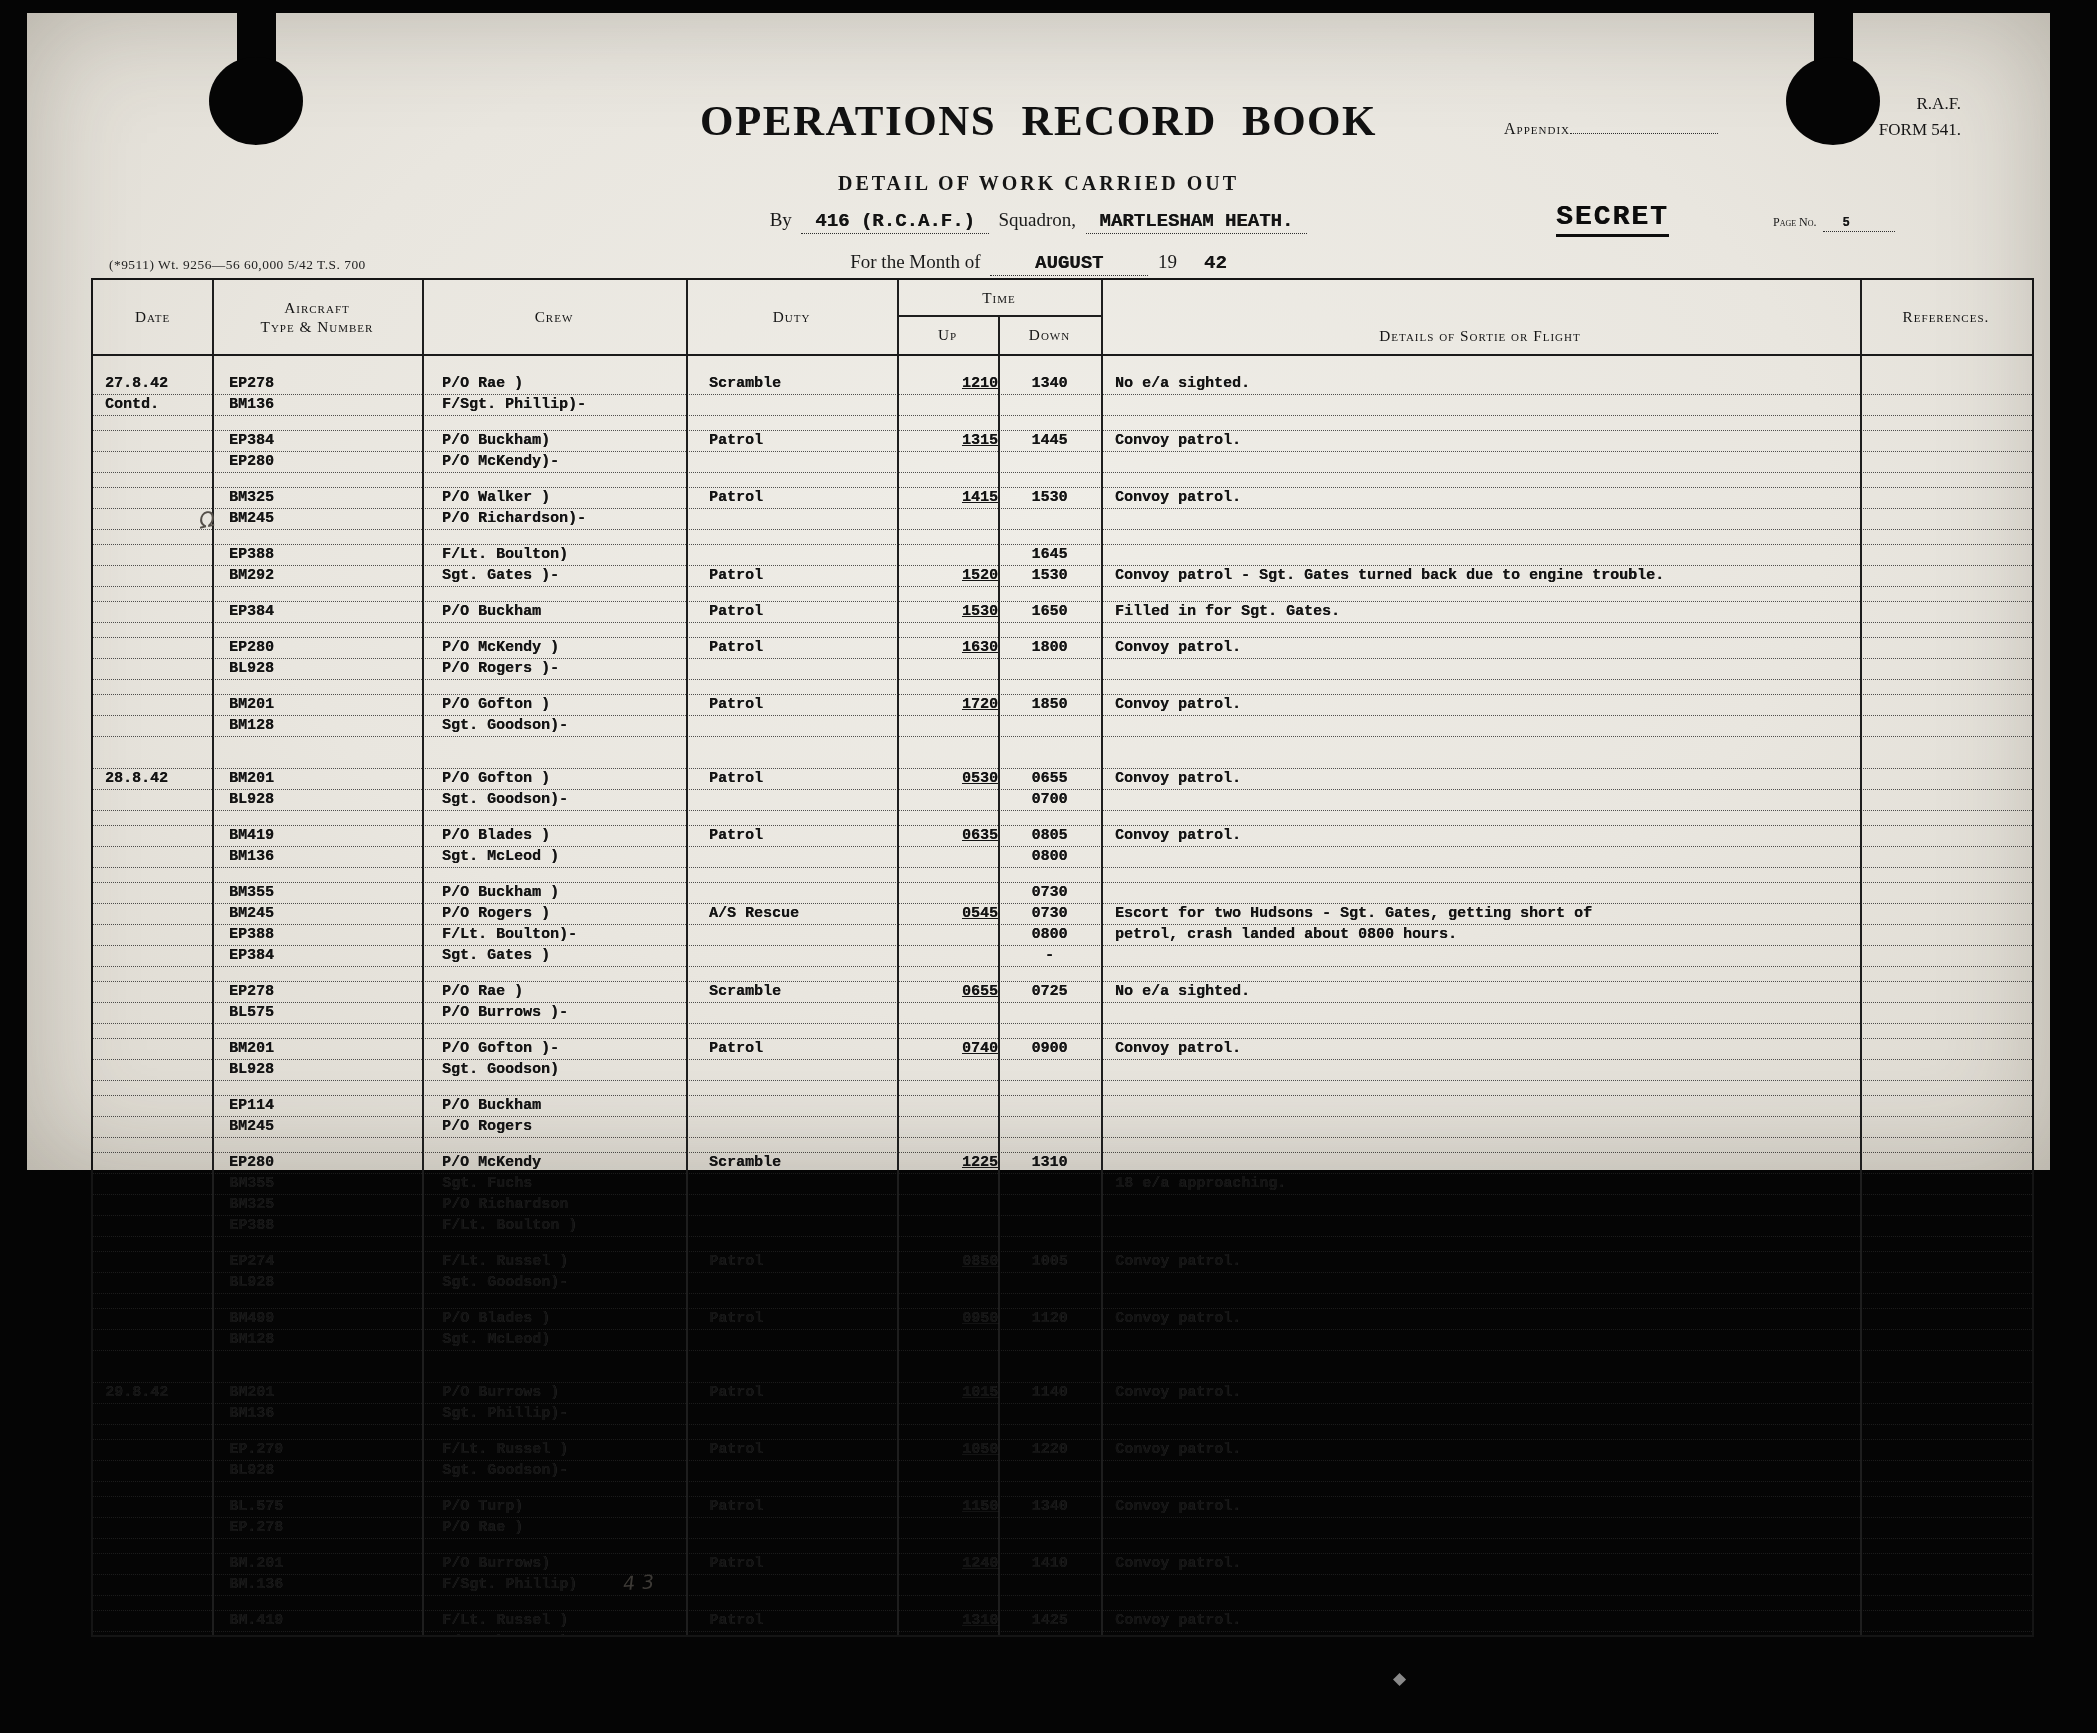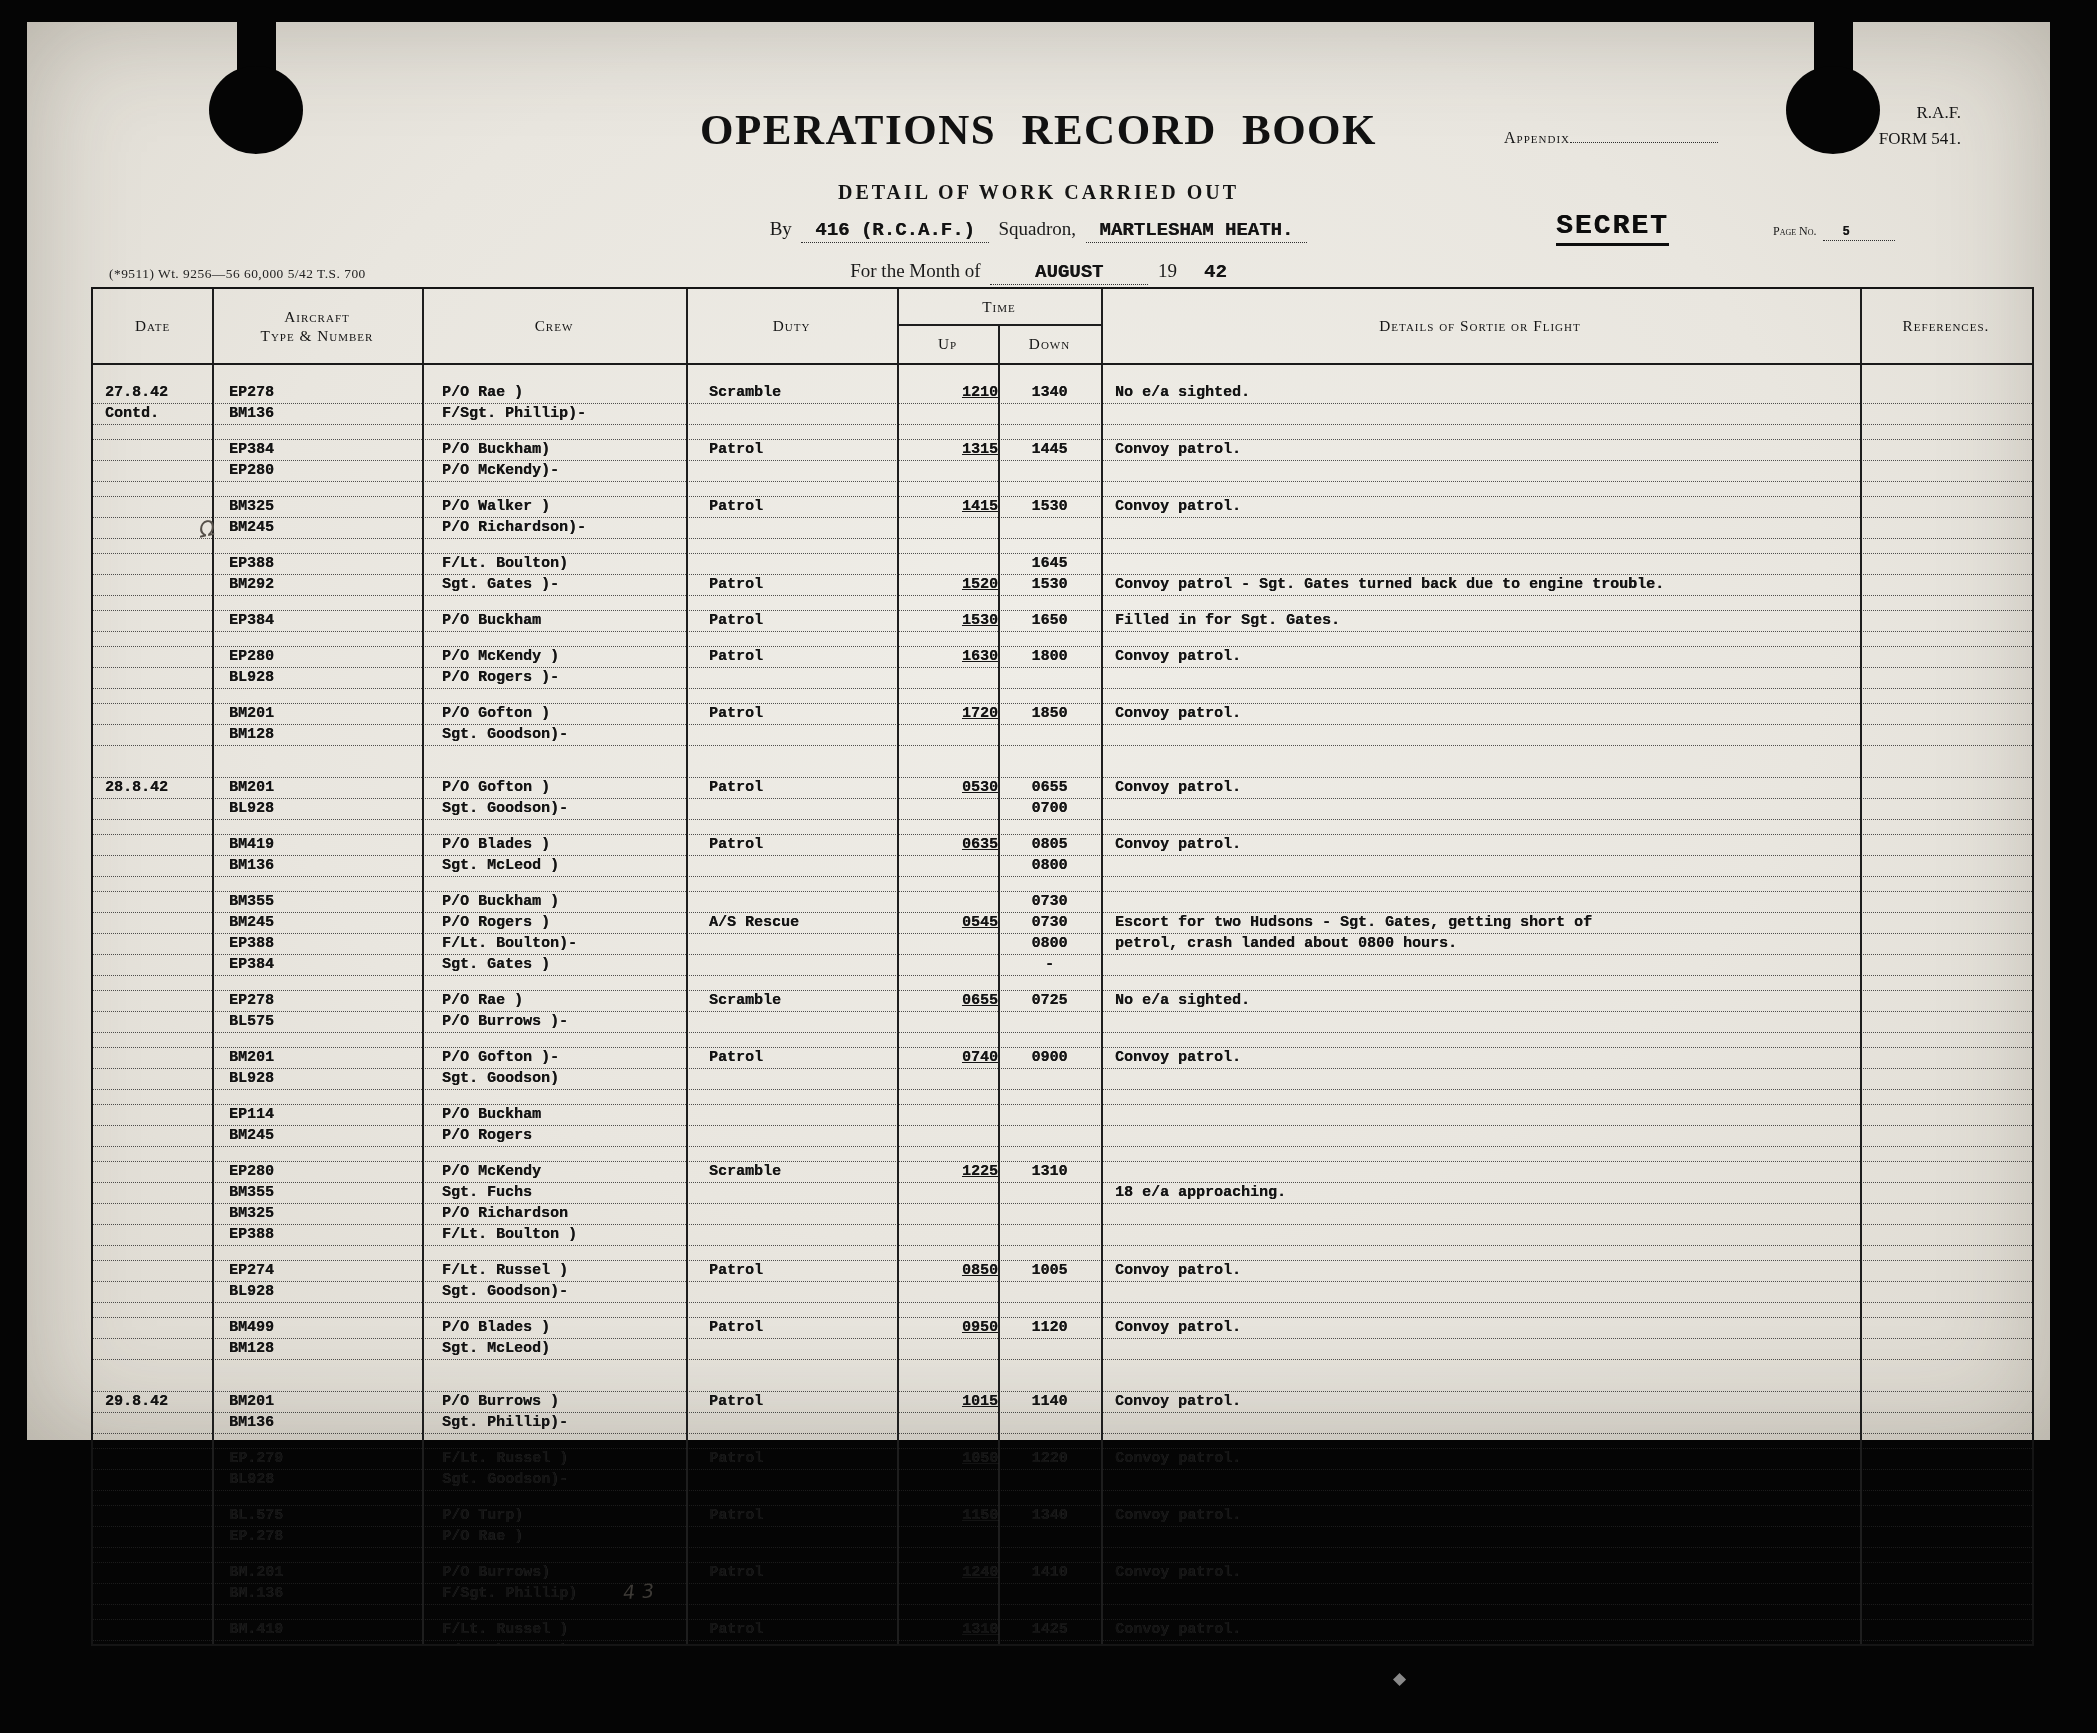--- a/index.html
+++ b/index.html
@@ -2,21 +2,21 @@
 <html style="font-size:8px"><head>
 <meta charset="utf-8">
 <style>
   html,body{margin:0;padding:0;}
   body{
     width:2097px;height:1733px;position:relative;overflow:hidden;
     background:#050505;
     font-family:"Liberation Serif", serif;
   }
   .paper{
-    position:absolute;left:27px;top:22px;width:2023px;height:1418px;
+    position:absolute;left:27px;top:13px;width:2023px;height:1157px;
     background:radial-gradient(ellipse at 50% 42%, #efede7 0%, #e9e6df 55%, #ddd9d0 100%);
     box-shadow:inset 0 0 109px rgba(70,62,48,.28);
   }
   
   .punch{position:absolute;background:#050505;border-radius:50%;width:94px;height:88px;}
   .punch-tab{position:absolute;background:#050505;top:0;height:54px;width:39px;}
   
   .title{position:absolute;left:0;width:2023px;top:83px;text-align:center;
     font-size:43px;font-weight:bold;letter-spacing:1.5px;word-spacing:13px;color:#111;}
   .subtitle{position:absolute;left:0;width:2023px;top:159px;text-align:center;
@@ -124,21 +124,21 @@
       <div class="th" style="left:0;width:119px;">Date</div>
       <div class="th two" style="left:119px;width:210px;">
         <div>Aircraft</div>
         <div>Type &amp; Number</div>
       </div>
       <div class="th" style="left:329px;width:264px;">Crew</div>
       <div class="th" style="left:593px;width:211px;">Duty</div>
       <div class="th" style="left:804px;width:204px;height:35px;">Time</div>
       <div class="th" style="left:804px;top:35px;width:101px;height:40px;">Up</div>
       <div class="th" style="left:905px;top:35px;width:103px;height:40px;">Down</div>
-      <div class="th" style="left:1008px;width:758px;">Details of Sortie or Flight</div>
+      <div class="th" style="left:1008px;width:758px;margin-top:19px;">Details of Sortie or Flight</div>
       <div class="th" style="left:1767px;right:0;">References.</div>
     </div>
 
     <div class="tbody">
         <div class="trow line">
           <div class="cell c-d">27.8.42</div>
           <div class="cell c-a">EP278</div>
           <div class="cell c-c">P/O Rae )</div>
           <div class="cell c-du">Scramble</div>
           <div class="cell c-u">1210</div>

